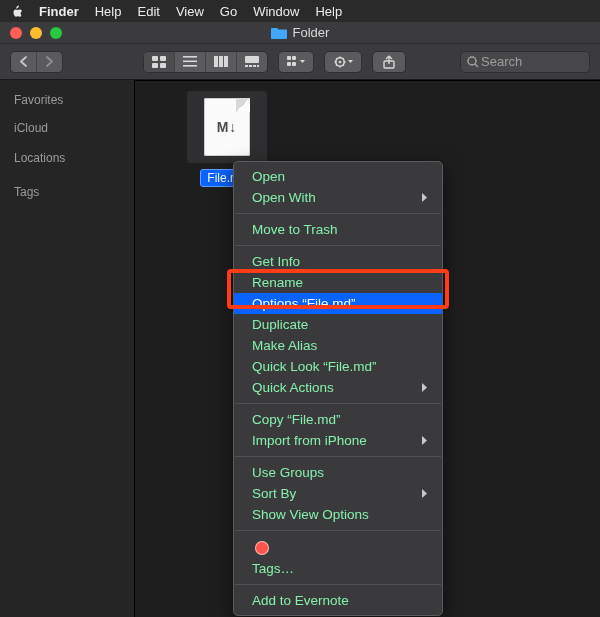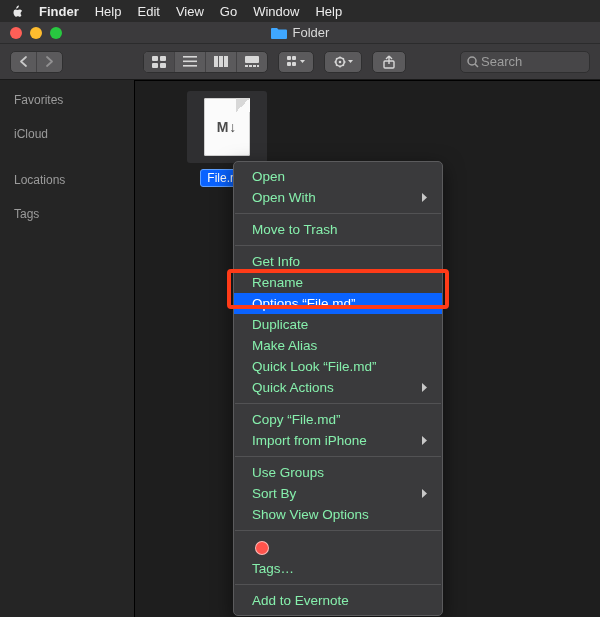--- a/index.html
+++ b/index.html
@@ -355,22 +355,22 @@
             <line x1="8" y1="8" x2="11" y2="11"></line>
           </svg>
       </span>
       <span>Search</span>
     </div>
   </div>
 
   <div class="body">
     <div class="sidebar">
       <div class="side-label">Favorites</div>
-      <div class="side-label" style="margin-top:10px">iCloud</div>
-      <div class="side-label" style="margin-top:22px">Locations</div>
+      <div class="side-label" style="margin-top:4px">iCloud</div>
+      <div class="side-label" style="margin-top:6px">Locations</div>
       <div class="side-label" style="margin-top:10px">Tags</div>
     </div>
 
     <div class="content">
       <div class="file">
         <div class="file-thumb-wrap">
           <div class="page">
             <div class="fold"></div>
             <div class="md">M↓</div>
           </div>

